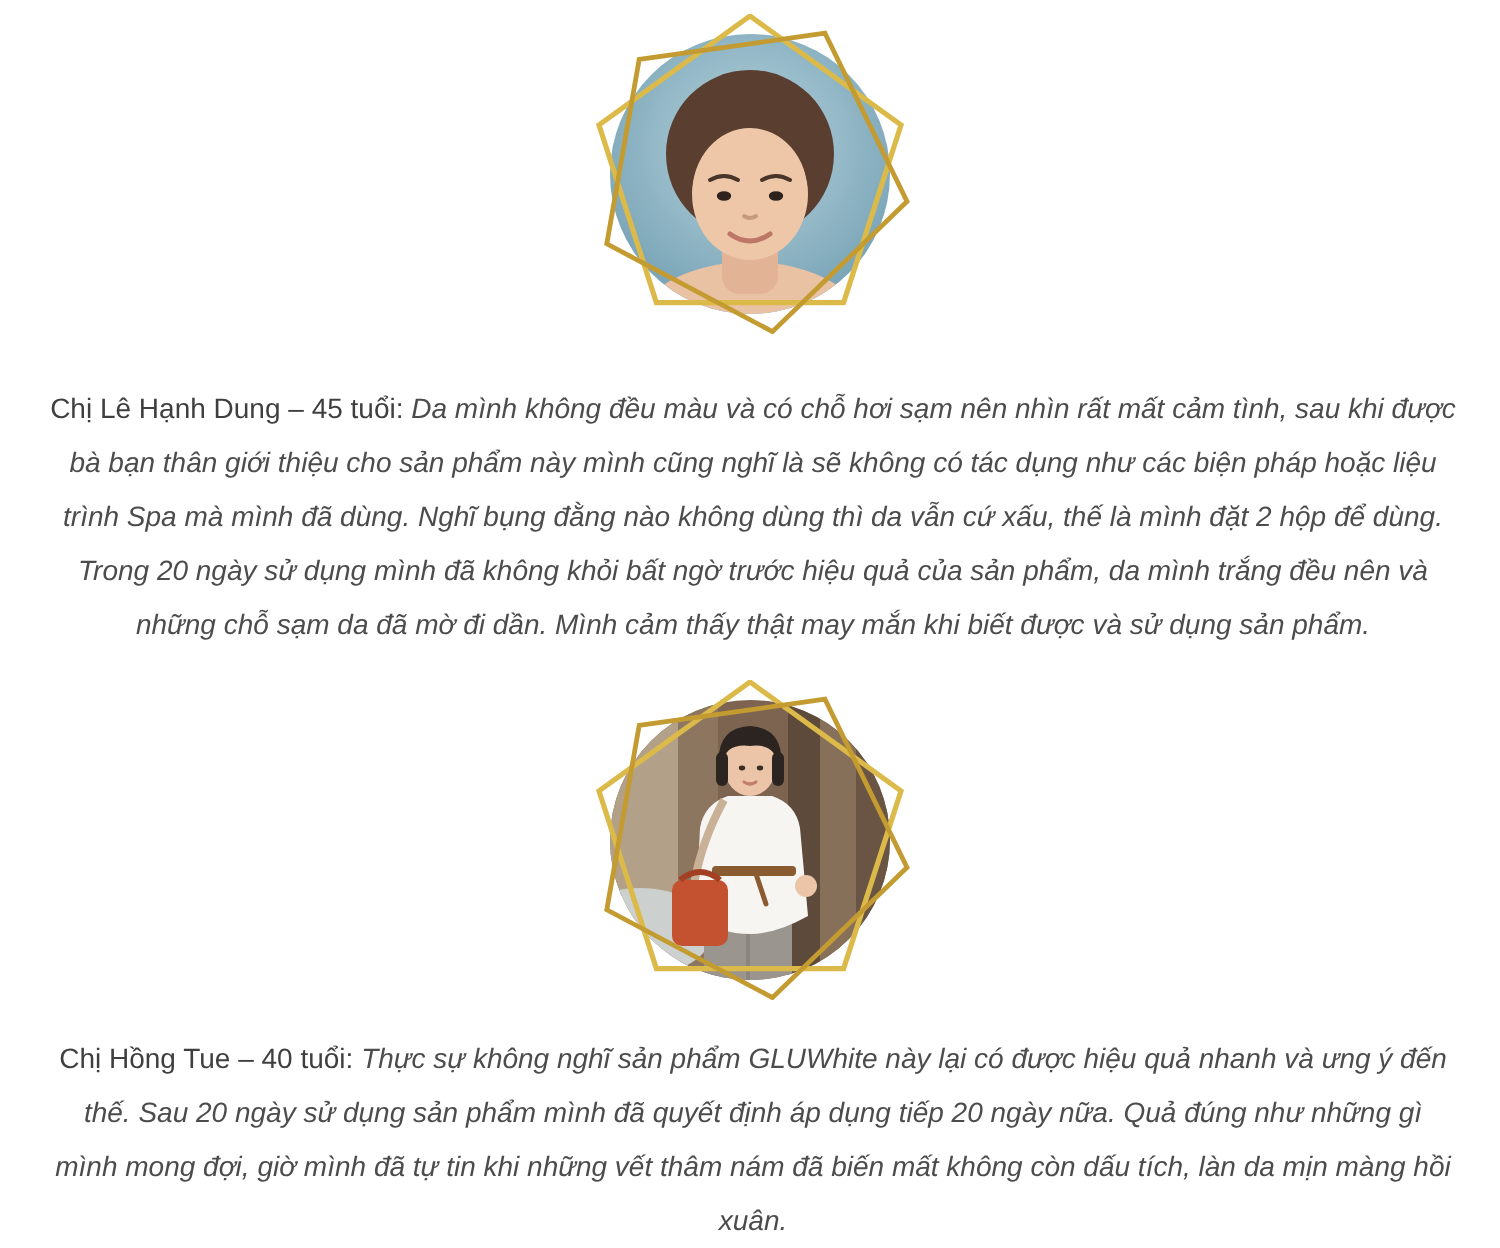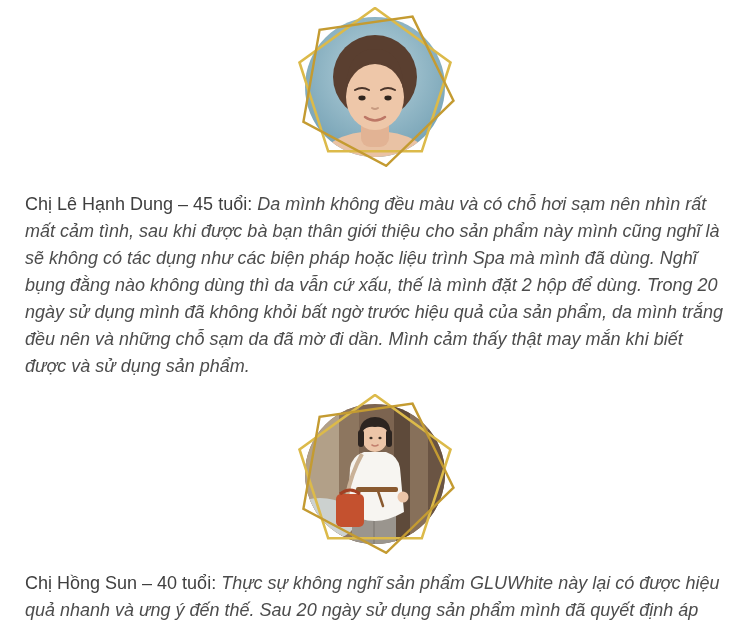--- a/index.html
+++ b/index.html
@@ -16,24 +16,24 @@
   .figure {
     display: flex;
     justify-content: center;
     align-items: flex-start;
   }
   .fig-1 { margin-top: 7px; }
   .fig-2 { margin-top: 14px; }
   .figure svg { display: block; }
   .para {
     margin: 24px 22px 0 25px;
-    font-size: 18px;
+    font-size: 14px;
     line-height: 27px;
     color: #4c4c4c;
-    text-align: left;
+    text-align: center;
   }
   .para-2 { margin-top: 4px; }
   .t-name {
     color: #3f3f3f;
     font-style: normal;
   }
   .t-quote {
     font-style: italic;
     color: #4c4c4c;
   }
@@ -107,15 +107,15 @@
       <rect x="46" y="100" width="28" height="33" rx="5" fill="#c4512f"></rect>
       <path d="M50,100 Q60,92 70,100" stroke="#a33f22" stroke-width="3" fill="none"></path>
       <circle cx="113" cy="103" r="5.5" fill="#ecc5a8"></circle>
     </g>
     <polygon points="85,1 160.5,55.5 131.8,144.3 38.2,144.3 9.5,55.5" fill="none" stroke="#dcba4a" stroke-width="2.6"></polygon>
     <polygon points="122.5,9.6 163.5,93.7 96.2,158.8 13.4,114.9 29.6,22.7" fill="none" stroke="#c49b31" stroke-width="2.4"></polygon>
   </svg>
 </figure>
 
 <p class="para para-2">
-  <span class="t-name">Chị Hồng Sun – 40 tuổi:</span>
+  <span class="t-name">Chị Hồng Tue – 40 tuổi:</span>
   <em class="t-quote">Thực sự không nghĩ sản phẩm GLUWhite này lại có được hiệu quả nhanh và ưng ý đến thế. Sau 20 ngày sử dụng sản phẩm mình đã quyết định áp dụng tiếp 20 ngày nữa. Quả đúng như những gì mình mong đợi, giờ mình đã tự tin khi những vết thâm nám đã biến mất không còn dấu tích, làn da mịn màng hồi xuân.</em>
 </p>
 
 </body></html>

